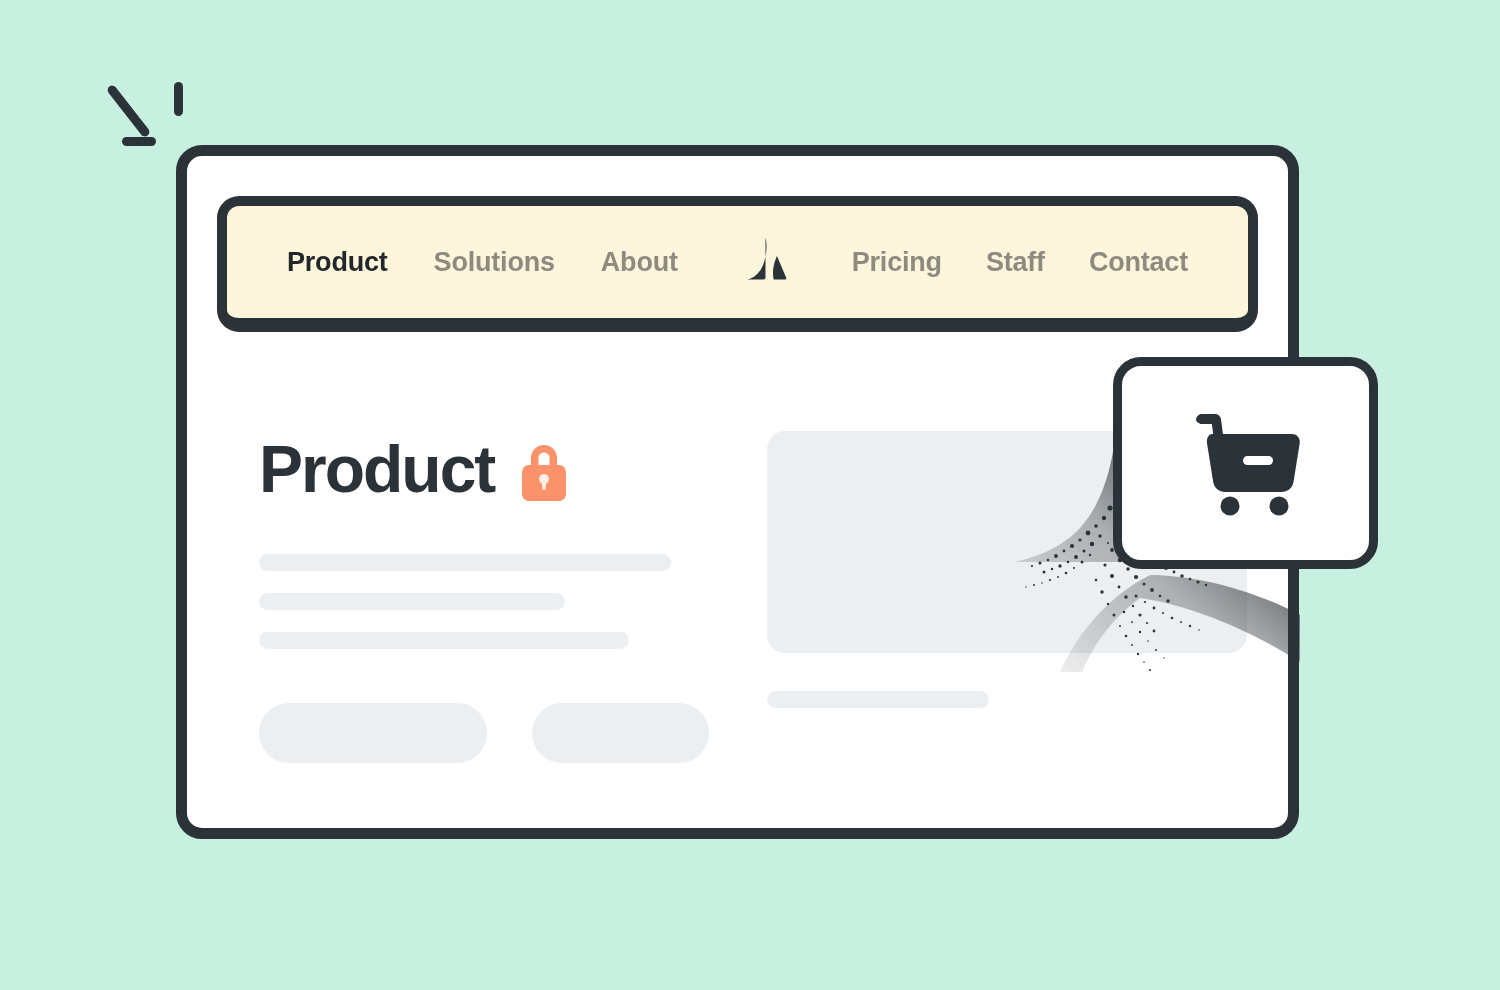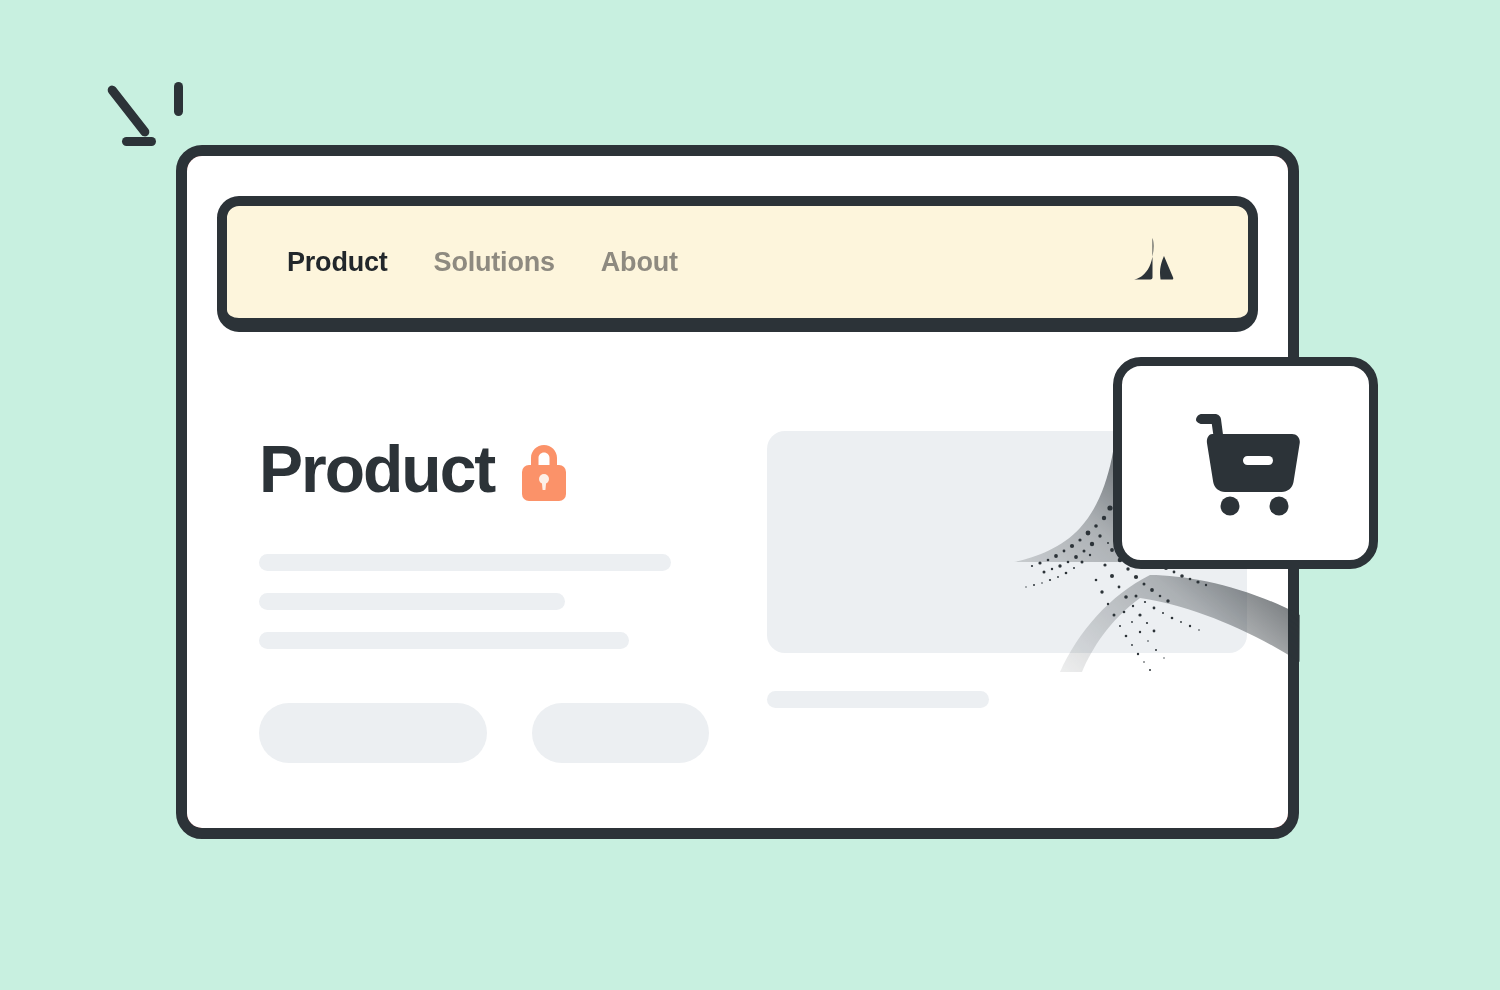--- a/index.html
+++ b/index.html
@@ -265,20 +265,25 @@
           <span class="nav-item">About</span>
         </div>
 
         <div class="nav-logo">
           <svg viewBox="0 0 60 60" width="60" height="60" aria-hidden="true">
             <path d="M30.5 6 C30.5 6 31.5 8 31.5 14 C31.5 26 28 38 20 44 C16 47 11.5 47.5 11.5 47.5 L28.5 47.5 C29.6 47.5 30.5 46.6 30.5 45.5 Z" fill="#2c3338"></path>
             <path d="M42 24 C42 24 38 32 38 40 C38 44 38.6 47.5 38.6 47.5 L50 47.5 C51.1 47.5 51.6 46.4 51.1 45.4 Z" fill="#2c3338"></path>
           </svg>
         </div>
 
+        <div class="nav-group nav-group-right">
+          <span class="nav-item">Pricing</span>
+          <span class="nav-item">Staff</span>
+          <span class="nav-item">Contact</span>
+        </div>
 
       </nav>
 
       <div class="content">
 
         <div class="hero-left">
           <div class="page-title-row">
             <h1 class="page-title">Product</h1>
 
             <svg class="lock-icon" viewBox="0 0 56 66" aria-hidden="true">

